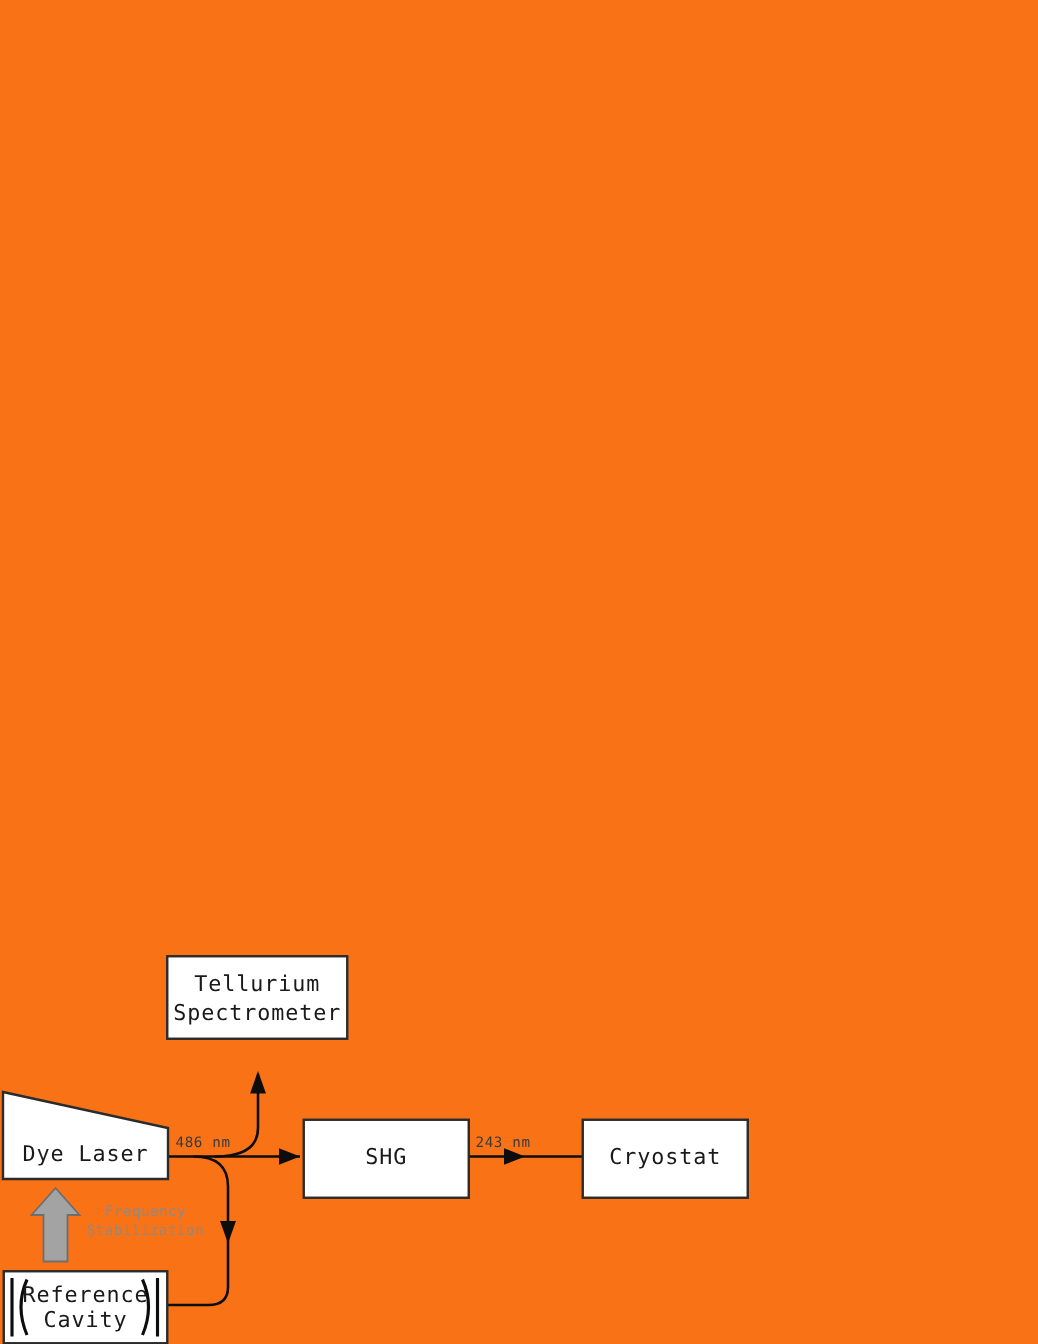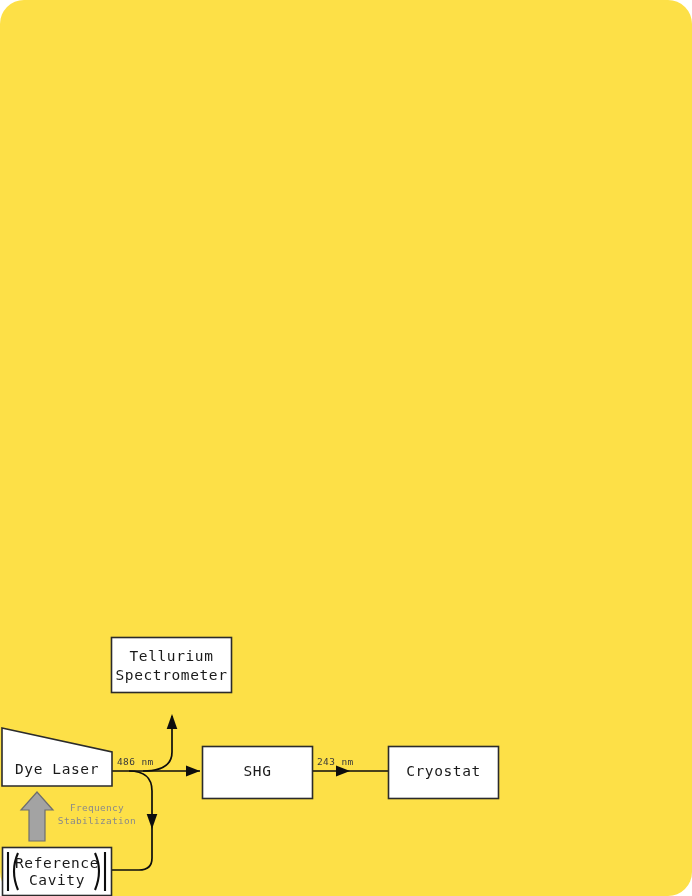--- a/index.html
+++ b/index.html
@@ -10,22 +10,21 @@
   body {
     width: 692px;
     height: 896px;
     overflow: hidden;
     font-family: "DejaVu Sans Mono", "Liberation Mono", monospace;
   }
   #diagram-root {
     position: relative;
     width: 692px;
     height: 896px;
-    background: #fde047;
-    border-radius: 24px;
+    background: #f97316;
   }
   svg#schematic {
     position: absolute;
     top: 0;
     left: 0;
     width: 692px;
     height: 896px;
     display: block;
   }
   .box-shape {

